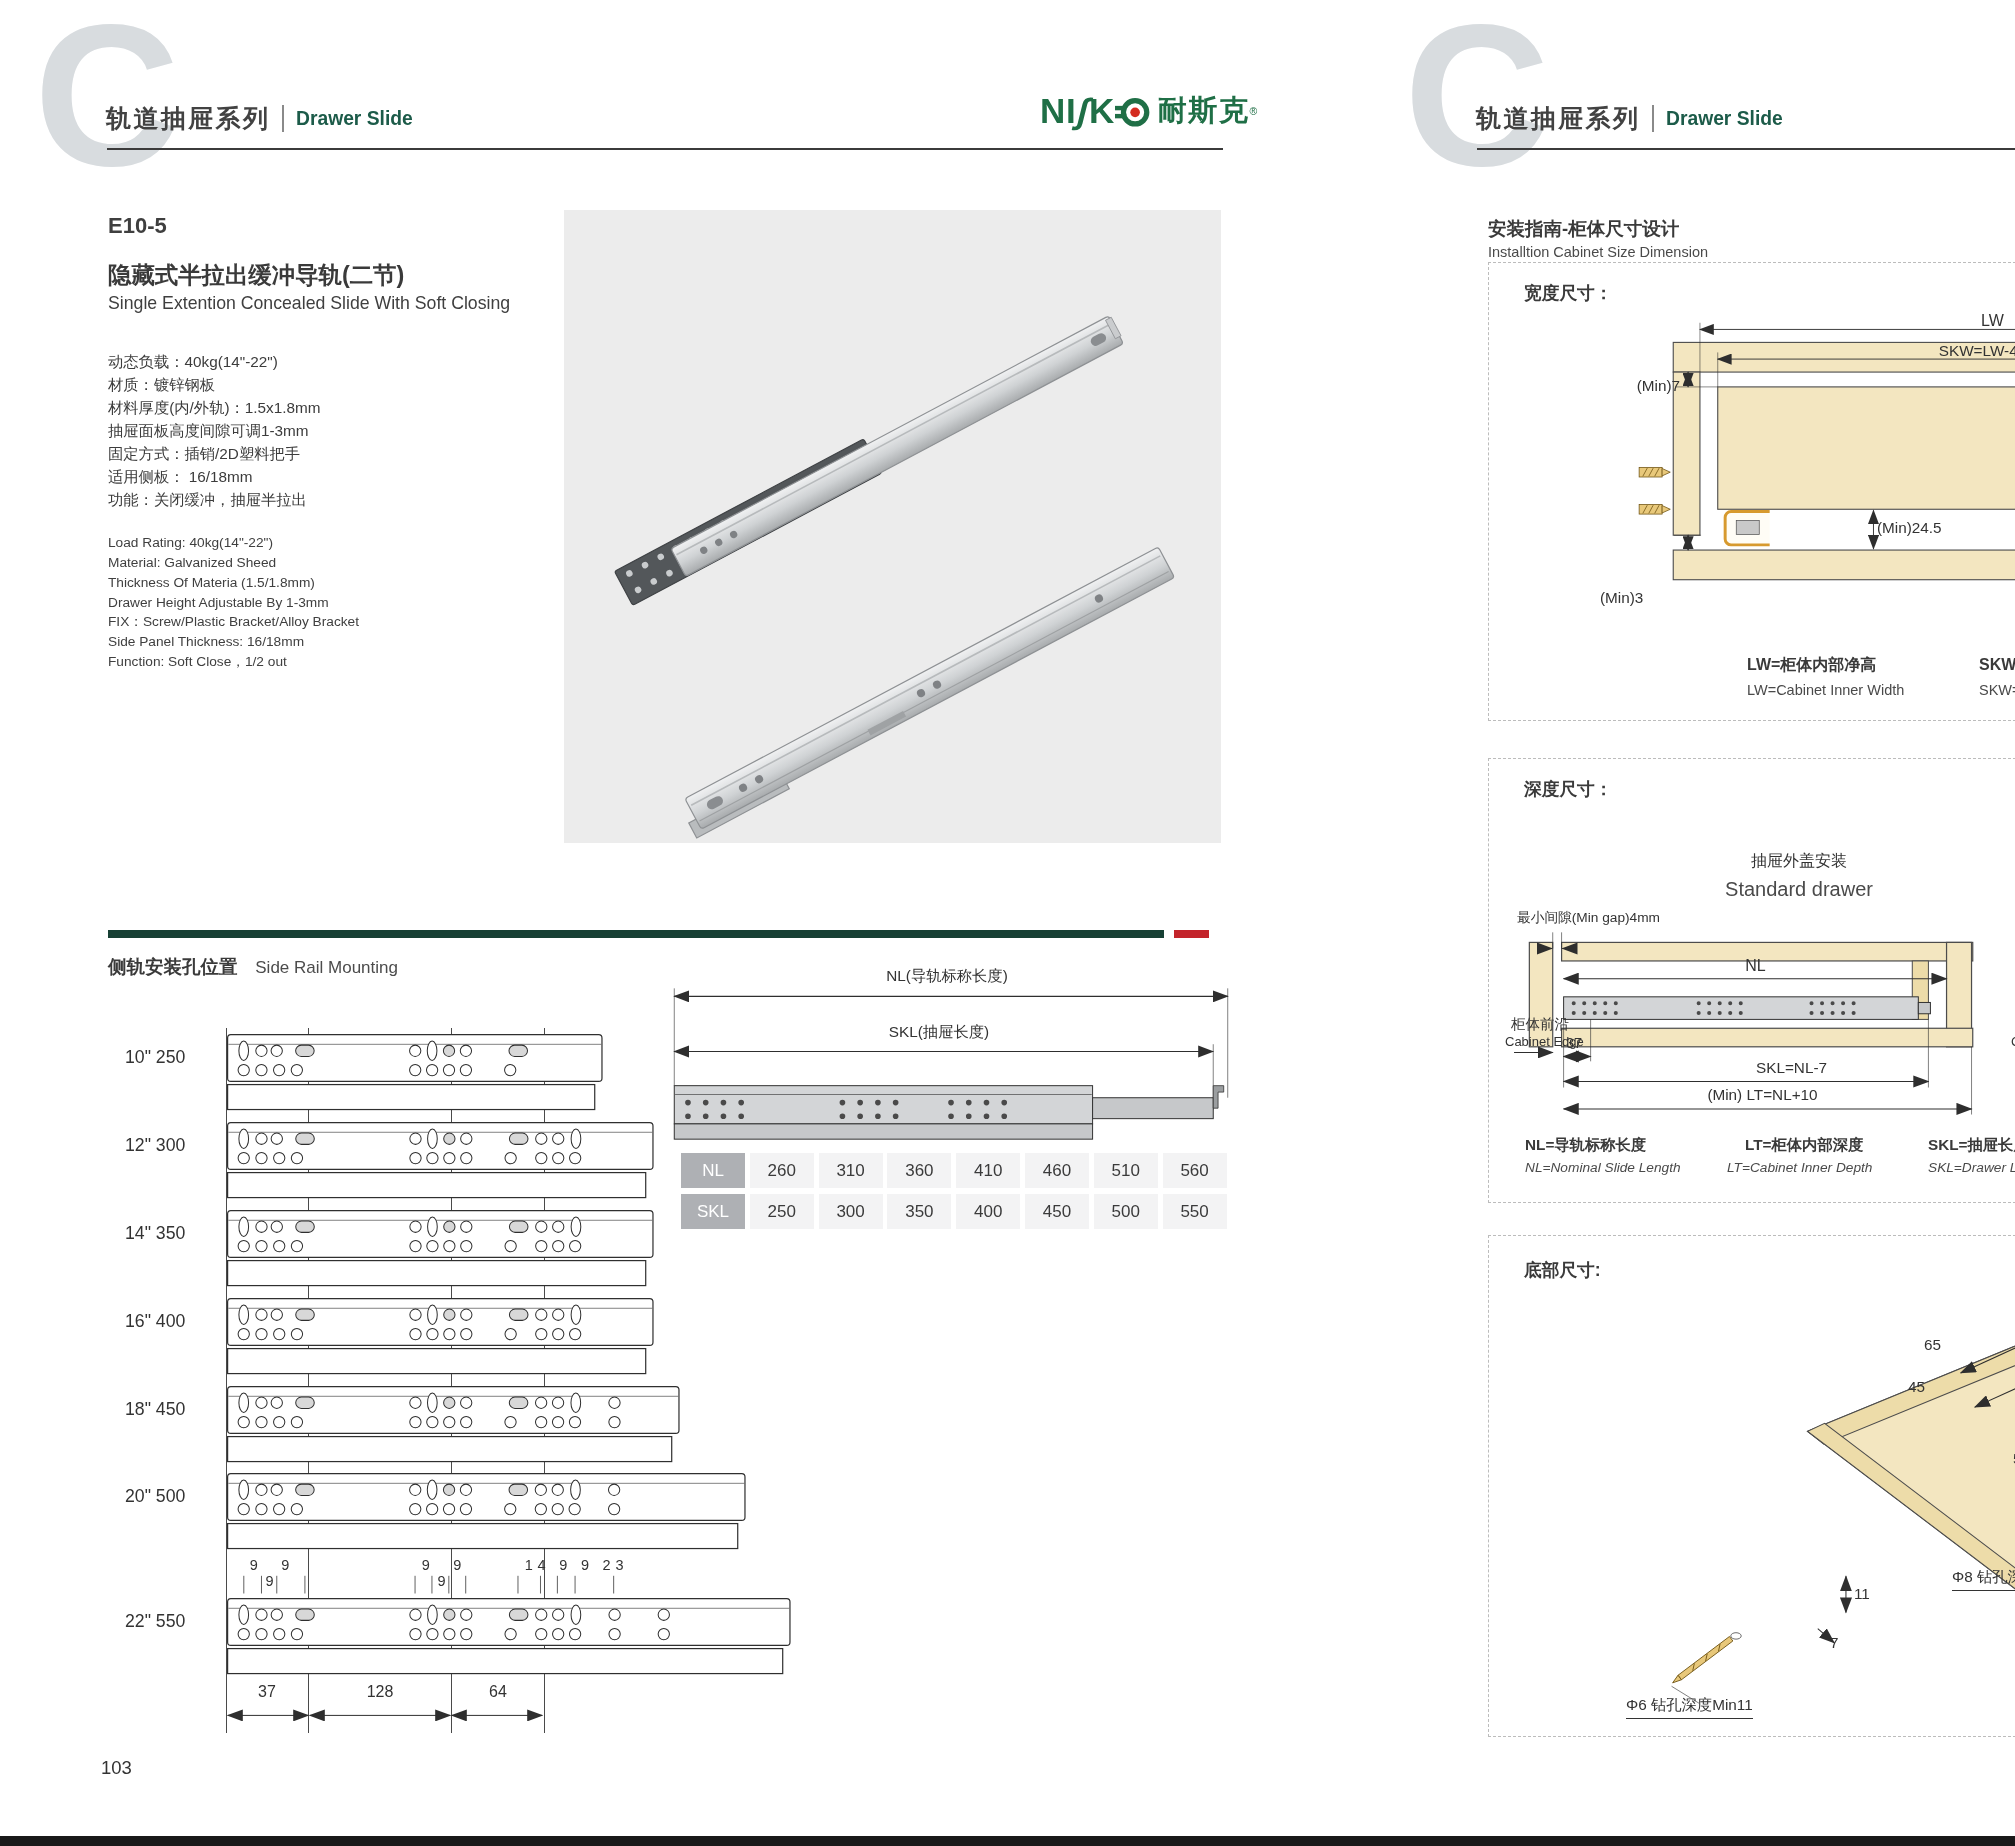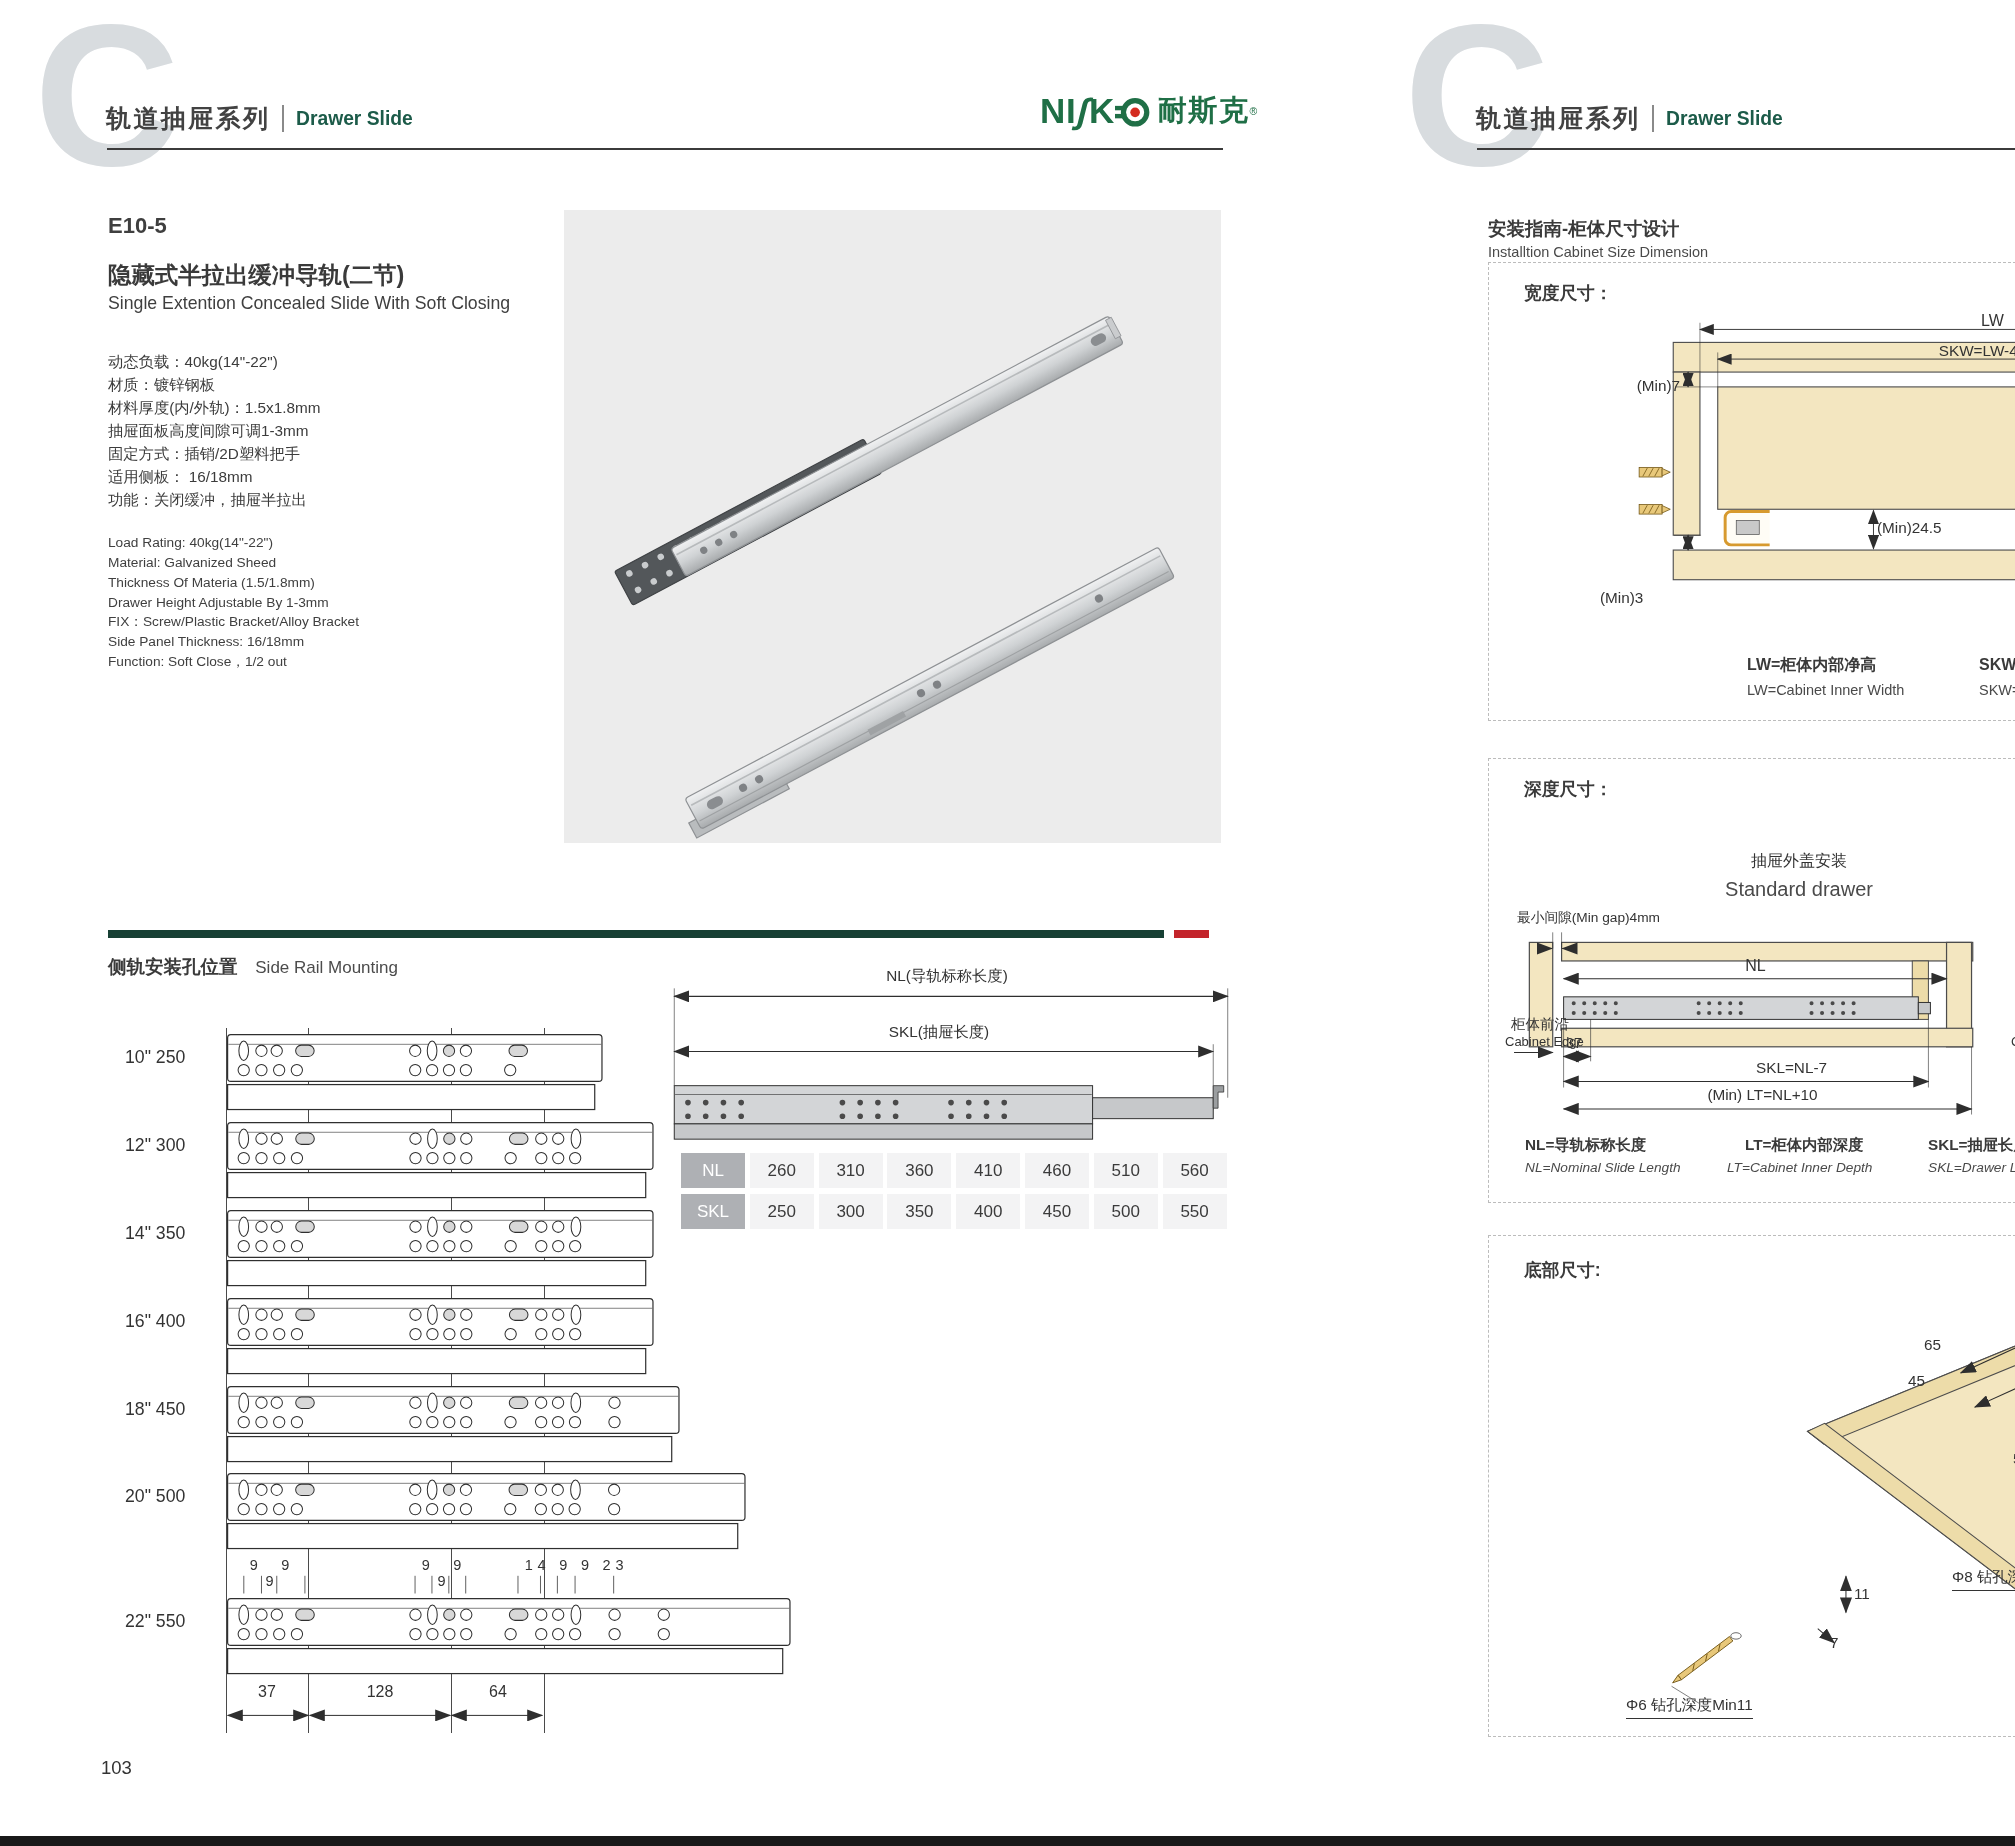--- a/index.html
+++ b/index.html
@@ -680,21 +680,21 @@
       <line x1="1170" y1="340" x2="1400" y2="235" class="dim" marker-start="url(#as)" marker-end="url(#ae)"></line>
       <line x1="1205" y1="425" x2="1352" y2="358" class="dim" marker-start="url(#as)" marker-end="url(#ae)"></line>
       <line x1="1540" y1="300" x2="1596" y2="332" class="ext"></line>
       <line x1="1345" y1="520" x2="1372" y2="560" class="dim" marker-end="url(#ae)"></line>
       <line x1="885" y1="845" x2="885" y2="935" class="dim" marker-start="url(#as)" marker-end="url(#ae)"></line>
       <line x1="815" y1="975" x2="856" y2="1010" class="dim" marker-end="url(#ae)"></line>
       <line x1="1700" y1="1172" x2="2432" y2="832" class="dim" marker-start="url(#as)" marker-end="url(#ae)"></line>
     </svg>
 
     <div class="dimlabel" style="left:435px;top:100px;">65</div>
-    <div class="dimlabel" style="left:419px;top:136px;">45</div>
+    <div class="dimlabel" style="left:419px;top:142px;">45</div>
 
     <div class="dimlabel" style="left:524px;top:214px;">5</div>
     <div class="dimlabel underl" style="left:463px;top:331px;">Φ8 钻孔深度Min11</div>
     <div class="dimlabel" style="left:365px;top:349px;">11</div>
     <div class="dimlabel" style="left:341px;top:398px;">7</div>
     <div class="dimlabel underl" style="left:137px;top:459px;">Φ6 钻孔深度Min11</div>
 
   </div>
 
   <div class="footbar"></div>

